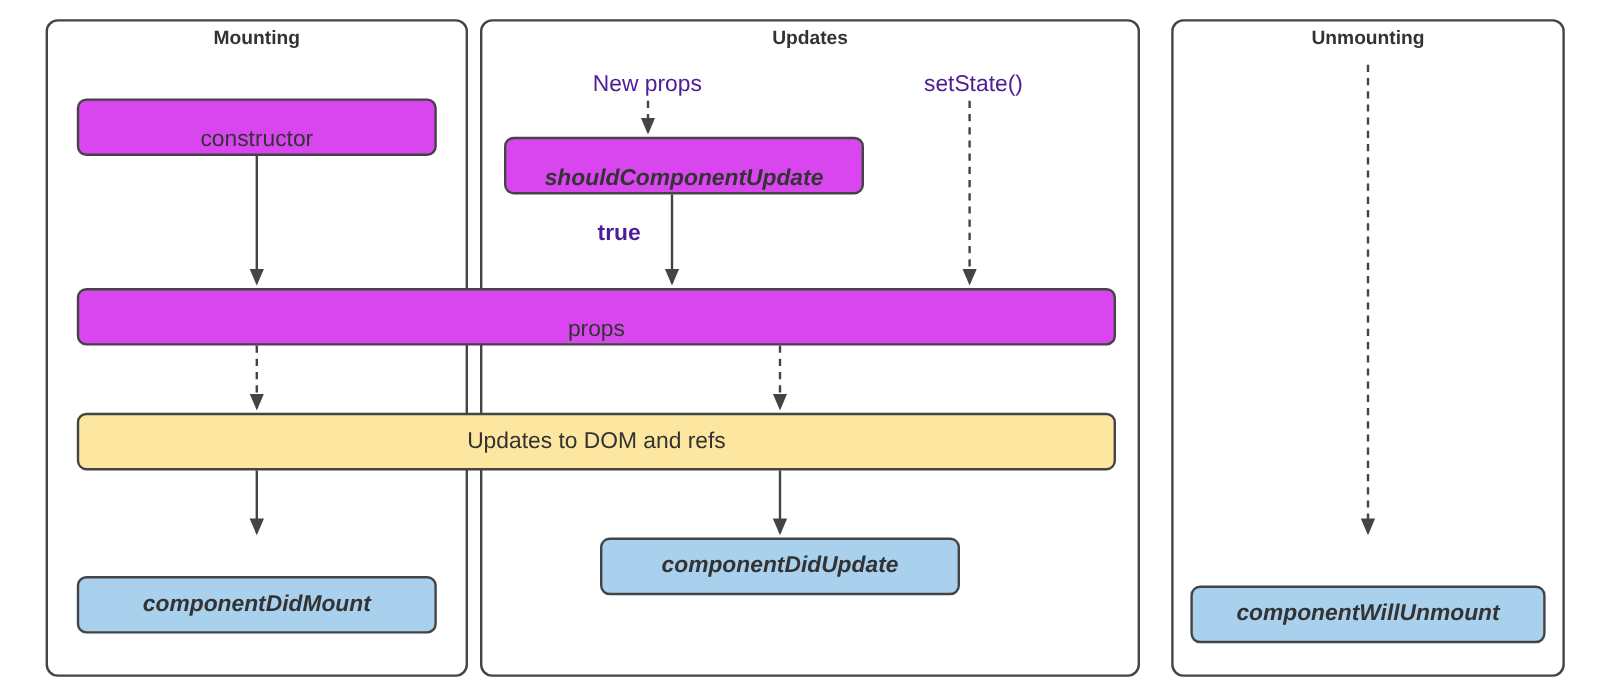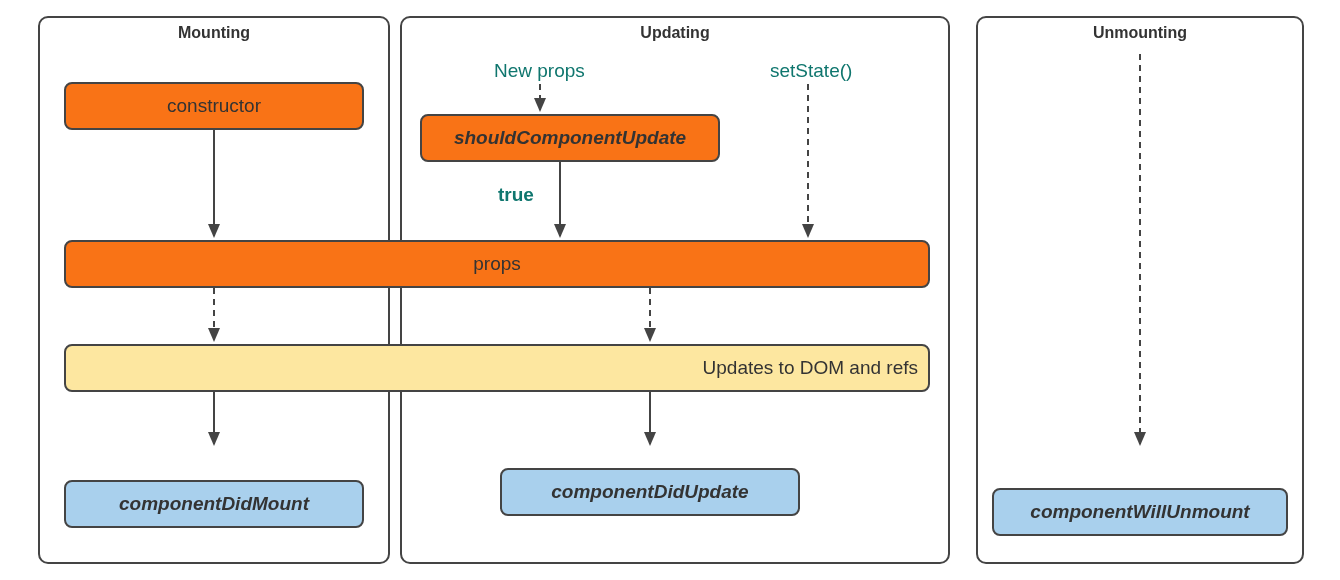--- a/index.html
+++ b/index.html
@@ -32,45 +32,45 @@
     position: absolute;
     border: 2px solid #444;
     border-radius: 8px;
     display: flex;
     align-items: center;
     justify-content: center;
     font-size: 19px;
     color: #333;
     padding: 0 10px;
   }
-  .box.green { background: #f97316; }
-  .box.yellow { background: #fde7a0; justify-content: flex-end; }
+  .box.green { background: #d946ef; align-items: flex-end; }
+  .box.yellow { background: #fde7a0; }
   .box.blue { background: #a9d0ed; }
   .box .bi { font-weight: bold; font-style: italic; }
   .label {
     position: absolute;
     font-size: 19px;
-    color: #0f766e;
+    color: #4c1d95;
   }
   .label.bold { font-weight: bold; }
   svg.arrows {
     position: absolute;
     top: 0; left: 0;
     width: 1340px; height: 580px;
     pointer-events: none;
   }
 </style>
 </head>
 <body>
 
 <div class="panel" style="left:38px; top:16px; width:352px; height:548px;">
   <div class="panel-title">Mounting</div>
 </div>
 <div class="panel" style="left:400px; top:16px; width:550px; height:548px;">
-  <div class="panel-title">Updating</div>
+  <div class="panel-title">Updates</div>
 </div>
 <div class="panel" style="left:976px; top:16px; width:328px; height:548px;">
   <div class="panel-title">Unmounting</div>
 </div>
 
 <div class="box green" style="left:64px; top:82px; width:300px; height:48px;">
   <span>constructor</span>
 </div>
 
 <div class="label" style="left:494px; top:60px;">New props</div>
@@ -87,21 +87,21 @@
 </div>
 
 <div class="box yellow" style="left:64px; top:344px; width:866px; height:48px;">
   <span>Updates to DOM and refs</span>
 </div>
 
 <div class="box blue" style="left:64px; top:448px; width:300px; height:48px;margin-top:32px;">
   <span class="bi">componentDidMount</span>
 </div>
 
-<div class="box blue" style="left:500px; top:448px; width:300px; height:48px;margin-top:20px;">
+<div class="box blue" style="left:500px; top:448px; width:300px; height:48px;">
   <span class="bi">componentDidUpdate</span>
 </div>
 
 <div class="box blue" style="left:992px; top:448px; width:296px; height:48px;margin-top:40px;">
   <span class="bi">componentWillUnmount</span>
 </div>
 
 <svg class="arrows">
   <defs>
     <marker id="arrowhead" markerWidth="8" markerHeight="8" refX="6" refY="3" orient="auto" markerUnits="strokeWidth">

